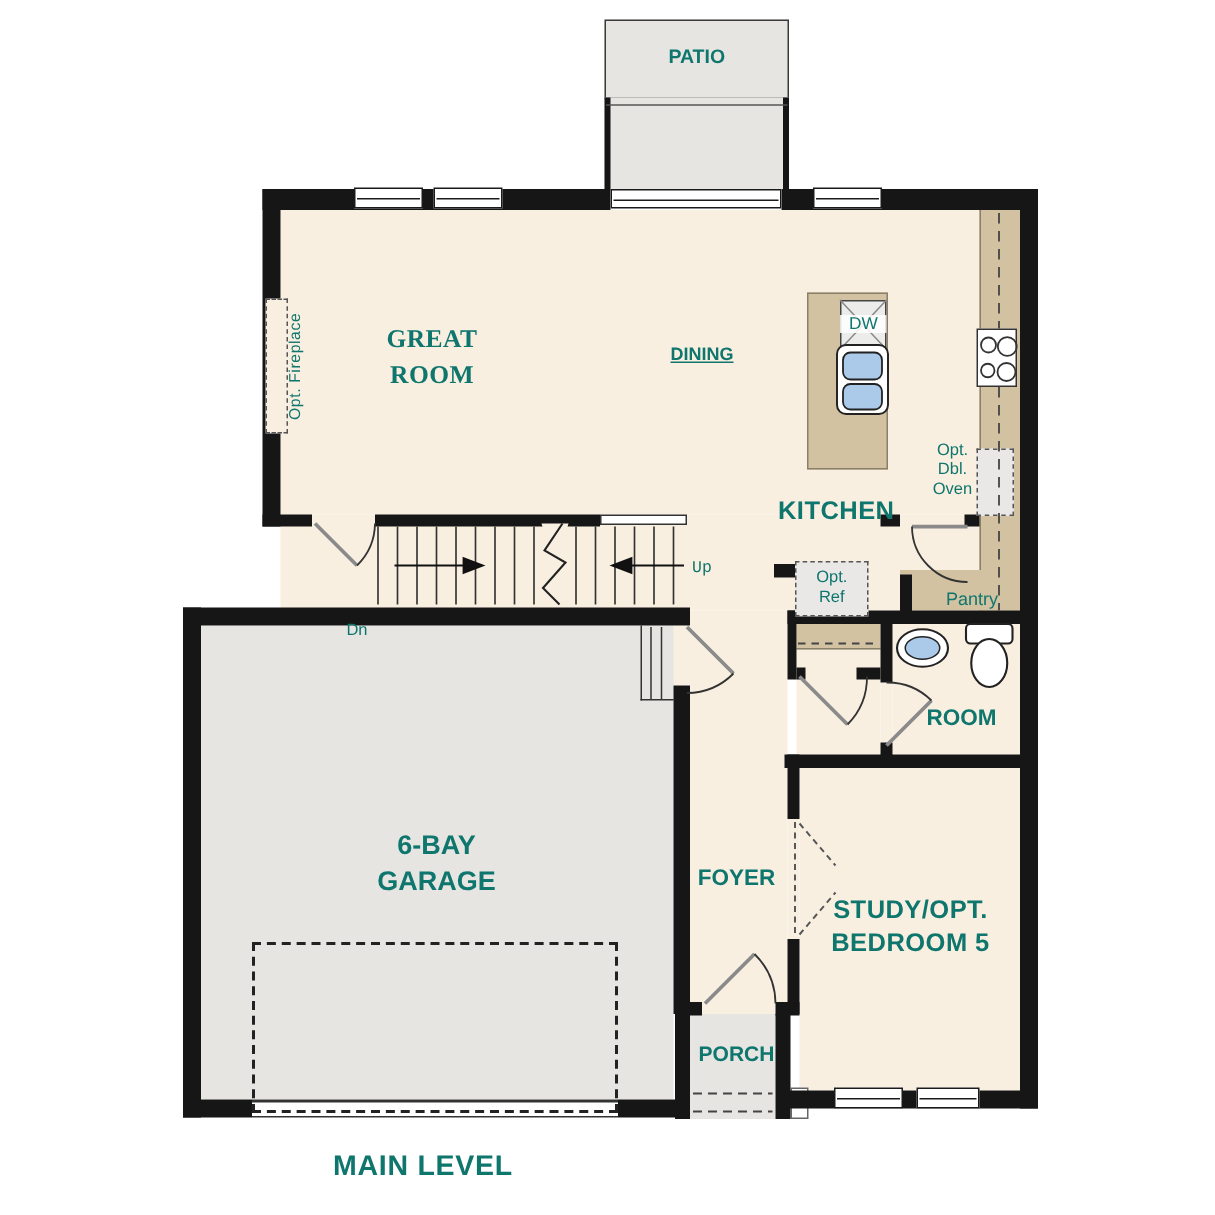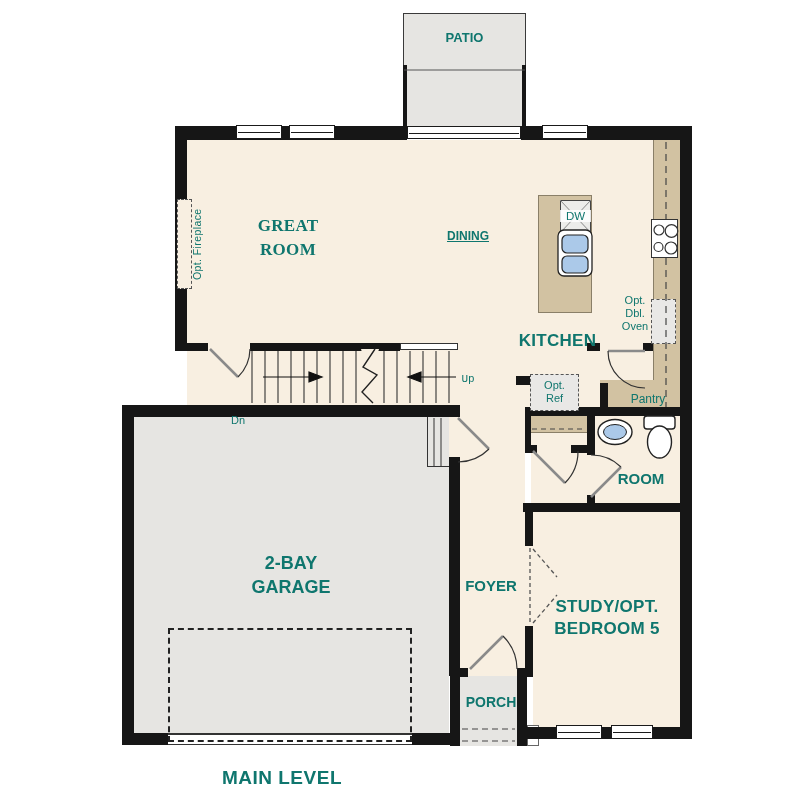--- a/index.html
+++ b/index.html
@@ -218,21 +218,21 @@
       <line x1="434" y1="418" x2="434" y2="466"></line>
         <line x1="441" y1="418" x2="441" y2="466"></line>
     </g>
   </svg>
 
   <div class="lbl" style="left:403px;top:30px;width:123px;font-size:13px;">PATIO</div>
   <div class="lbl rm" style="left:218px;top:214px;width:140px;line-height:24px;font-family:Liberation Serif, serif;">GREAT
 ROOM</div>
   <div class="lbl" style="left:408px;top:229px;width:120px;font-size:12px;text-decoration:underline;">DINING</div>
   <div class="lbl rm" style="left:505px;top:330px;width:105px;">KITCHEN</div>
-  <div class="lbl" style="left:216px;top:551px;width:150px;font-size:18px;line-height:24px;">2-BAY
+  <div class="lbl" style="left:216px;top:551px;width:150px;font-size:18px;line-height:24px;">6-BAY
 GARAGE</div>
   <div class="lbl" style="left:441px;top:577px;width:100px;font-size:15px;">FOYER</div>
   <div class="lbl rm" style="left:537px;top:596px;width:140px;line-height:22px;">STUDY/OPT.
 BEDROOM 5</div>
   <div class="lbl" style="left:601px;top:470px;width:80px;font-size:15px;">ROOM</div>
   <div class="lbl" style="left:451px;top:694px;width:80px;font-size:14px;">PORCH</div>
   <div class="lbl sm" style="left:608px;top:392px;width:80px;font-size:12px;">Pantry</div>
   <div class="lbl sm" style="left:530px;top:379px;width:49px;">Opt.
 Ref</div>
   <div class="lbl sm" style="left:614px;top:294px;width:42px;">Opt.

